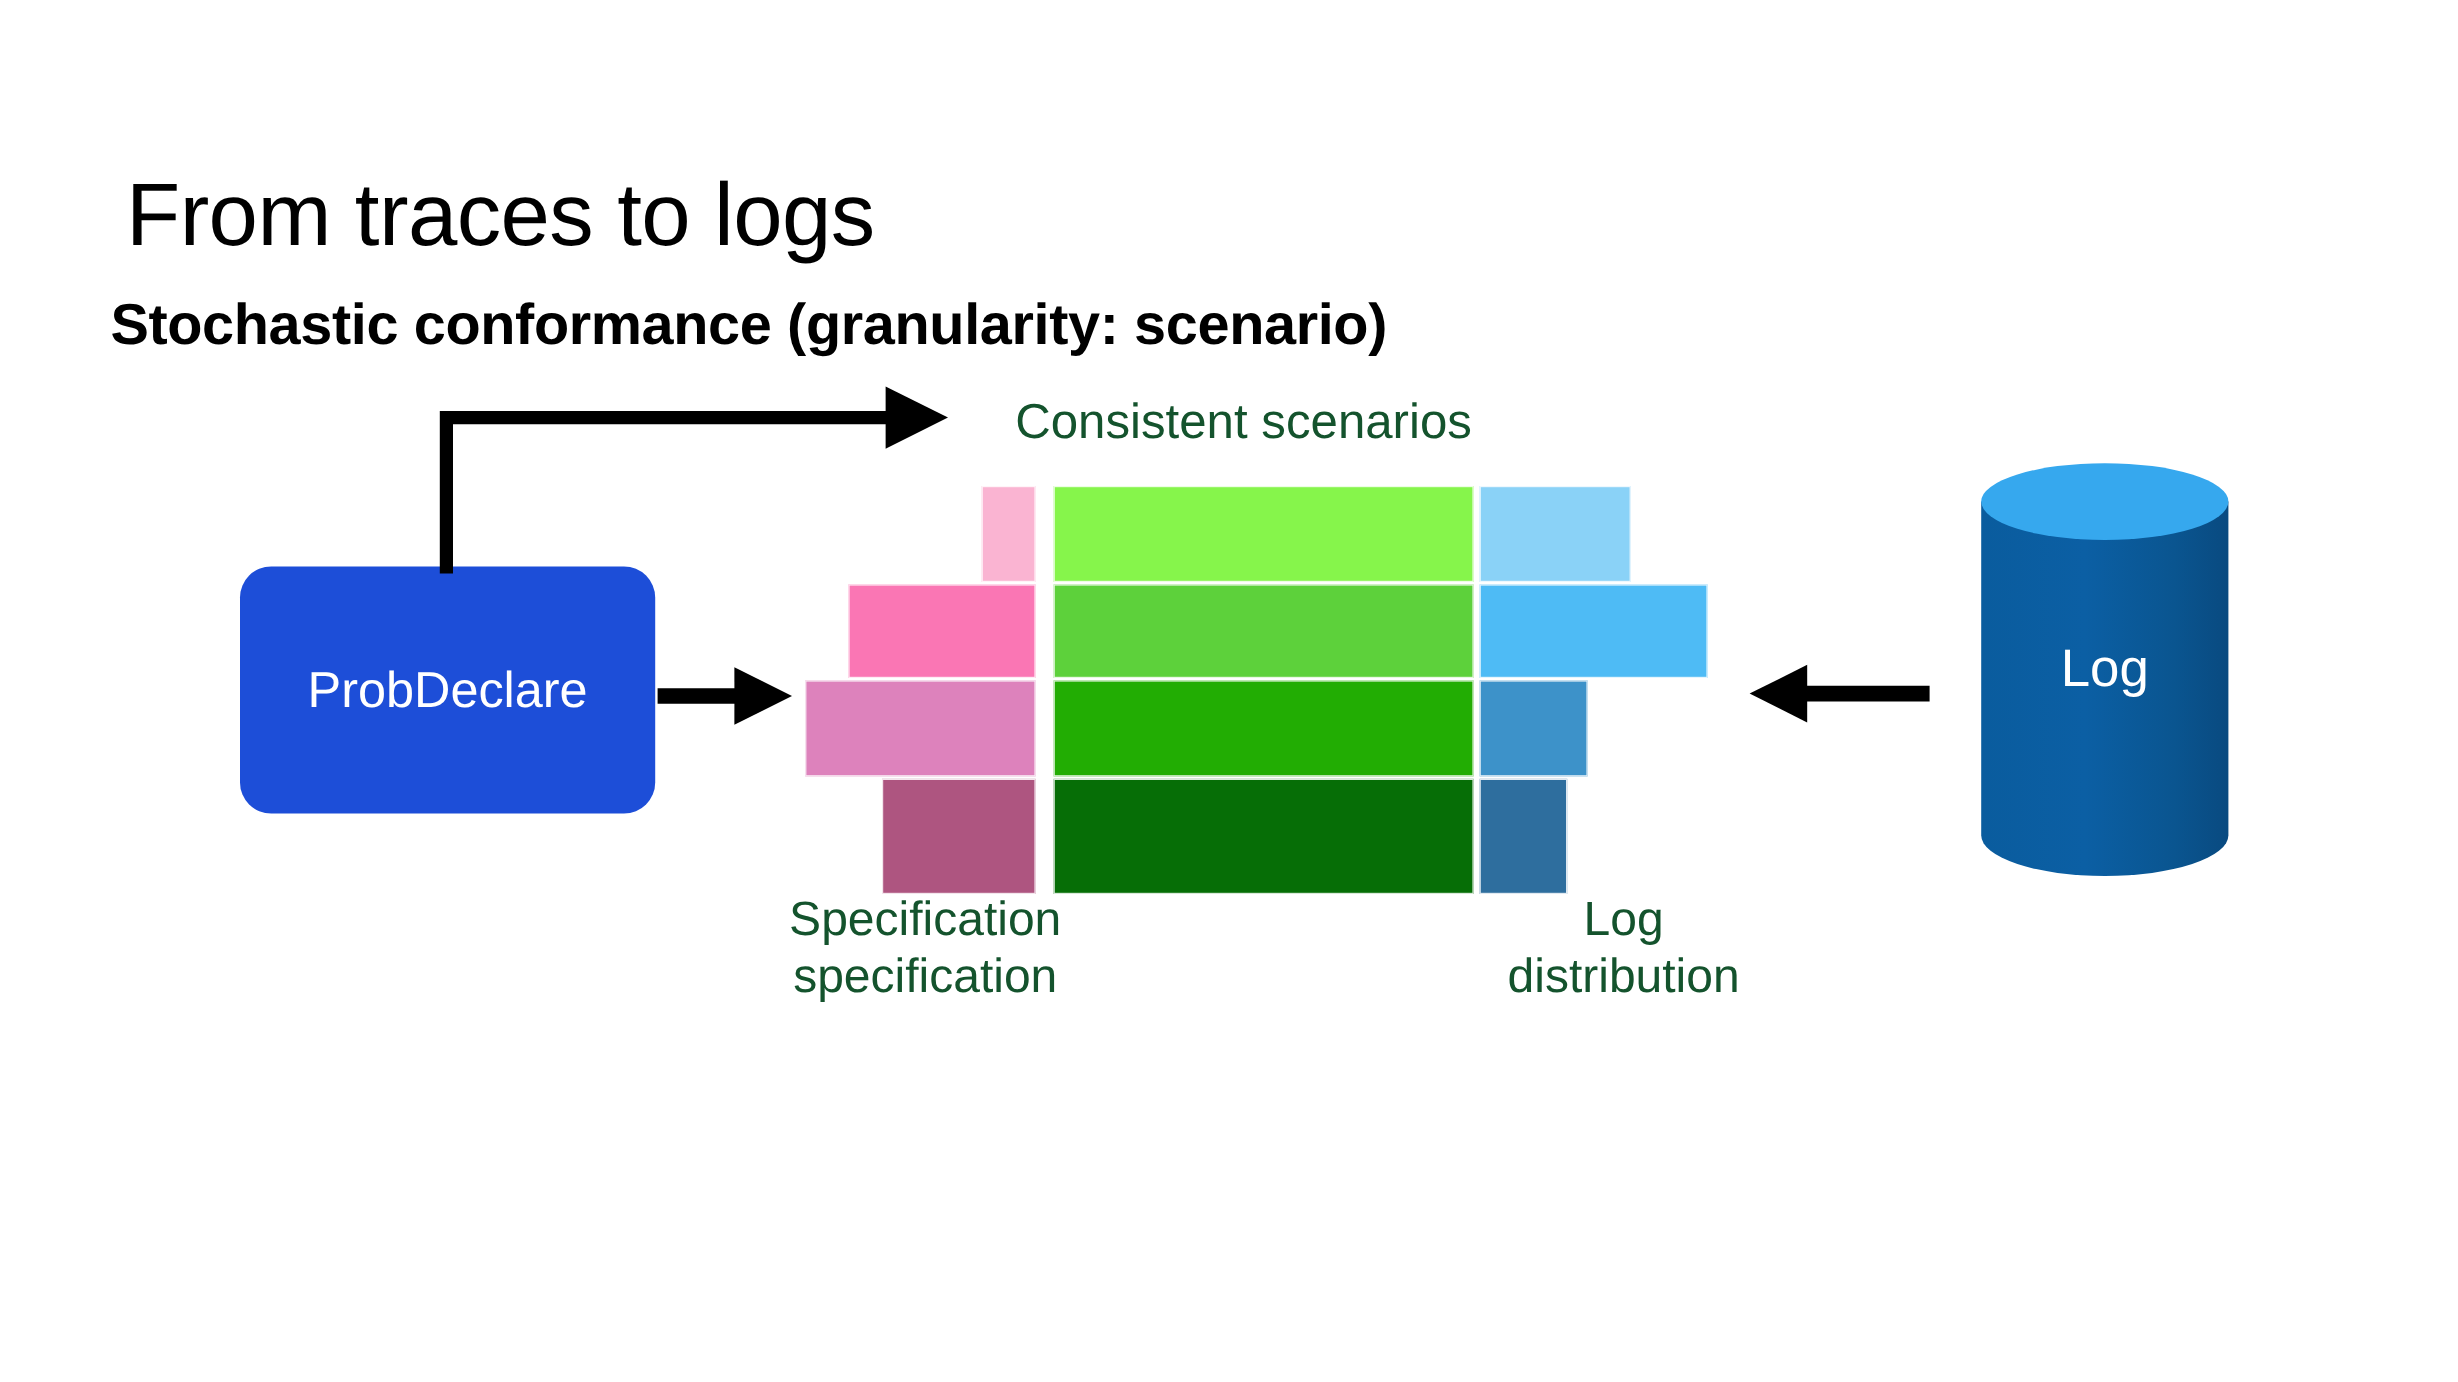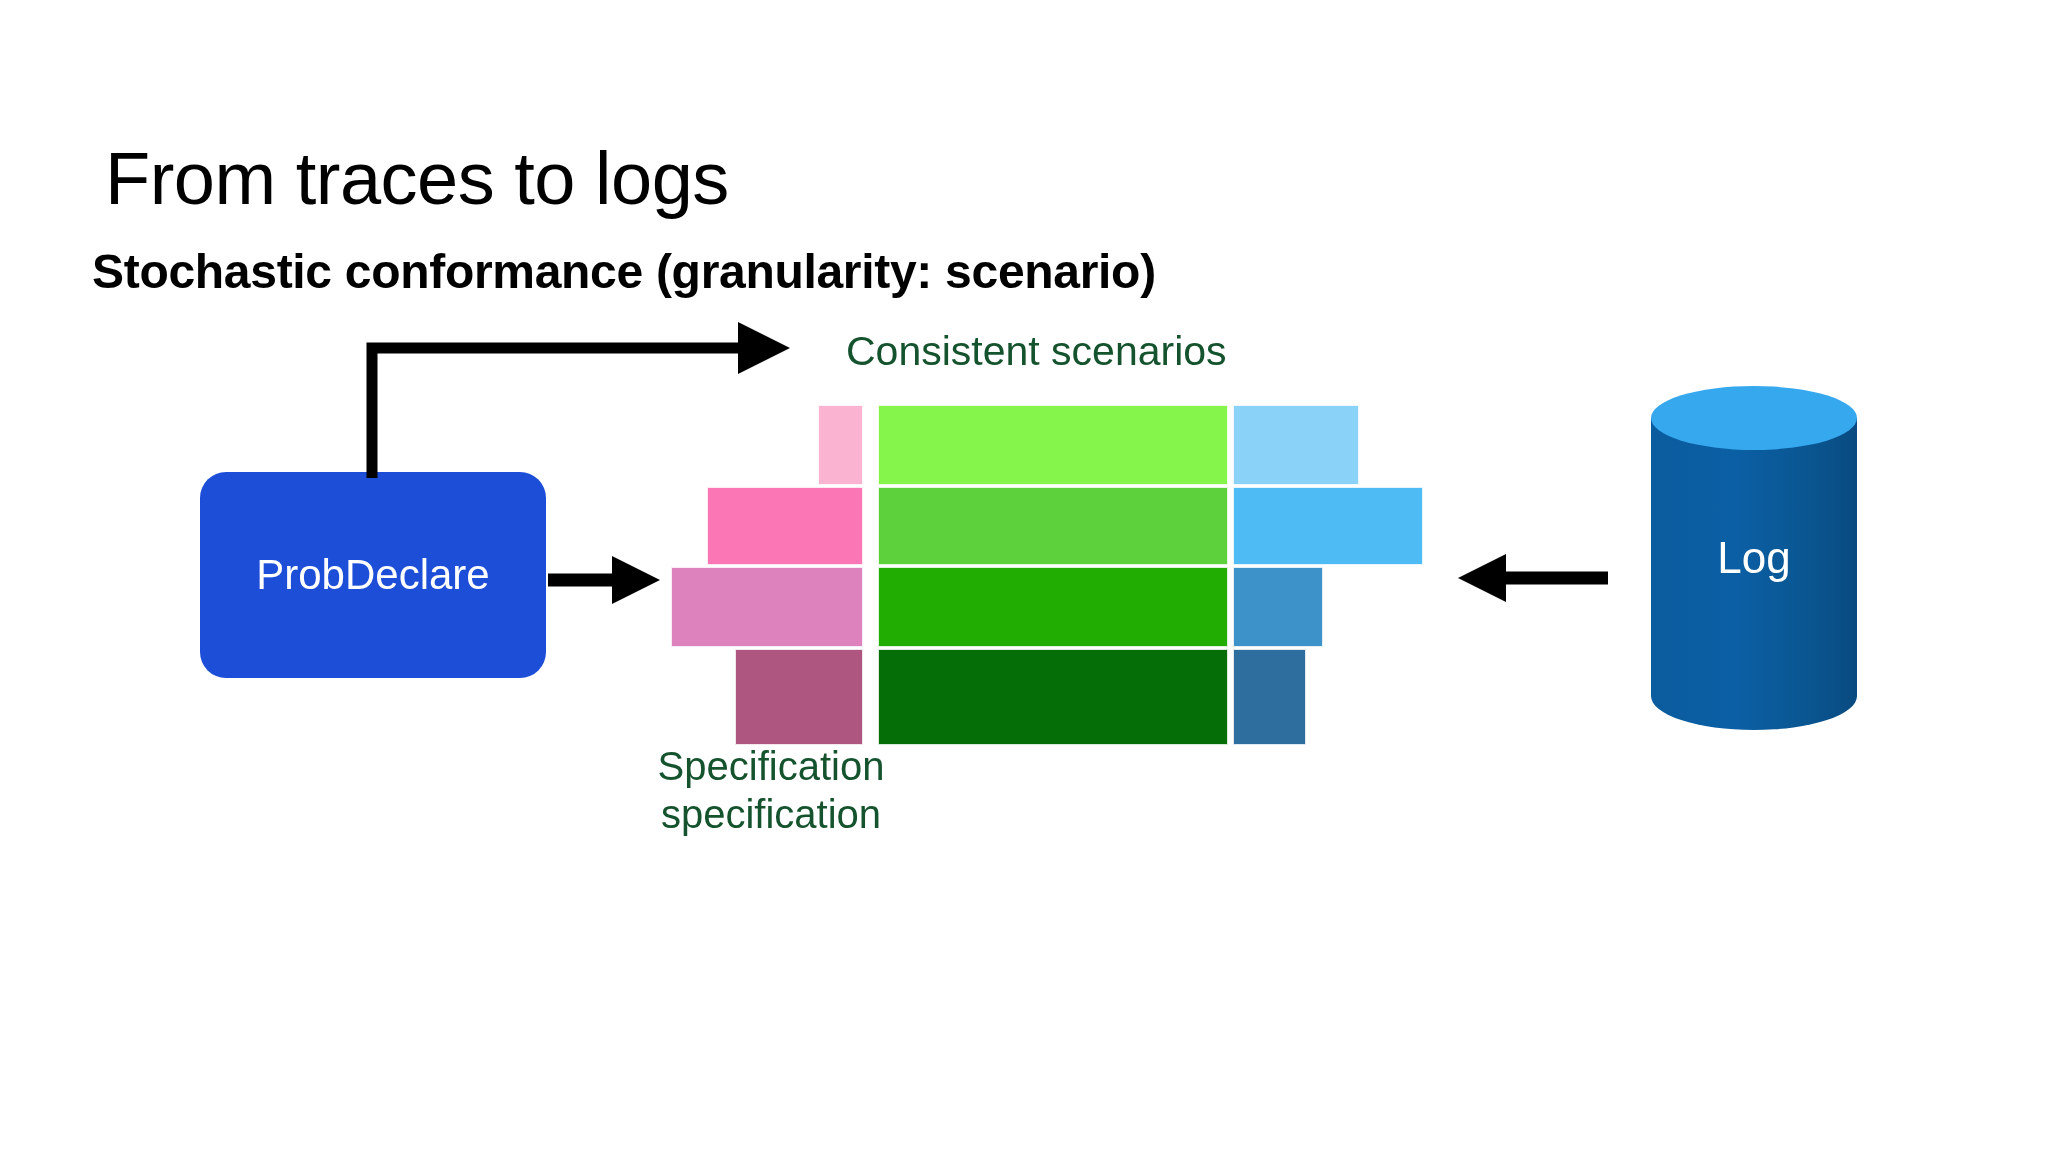--- a/index.html
+++ b/index.html
@@ -110,20 +110,21 @@
     <div class="bar scen" style="left:878px;top:649px;width:350px;height:96px;background:#066e06;"></div>
 
     <div class="bar log" style="left:1233px;top:405px;width:126px;height:80px;background:#8ad2f7;"></div>
     <div class="bar log" style="left:1233px;top:487px;width:190px;height:78px;background:#4ebbf5;"></div>
     <div class="bar log" style="left:1233px;top:567px;width:90px;height:80px;background:#3d92c9;"></div>
     <div class="bar log" style="left:1233px;top:649px;width:73px;height:96px;background:#2e6e9e;"></div>
   </div>
 
   <div class="plain-label" id="consistent-scenarios-label">Consistent scenarios</div>
   <div class="plain-label" id="spec-dist-label">Specification specification</div>
+  <div class="plain-label" id="log-dist-label">Log distribution</div>
 
   <div id="log-cylinder">
     <div class="cyl-body"></div>
     <div class="cyl-top"></div>
     <div class="cyl-label">Log</div>
   </div>
 
 </div>
 
 </body></html>

